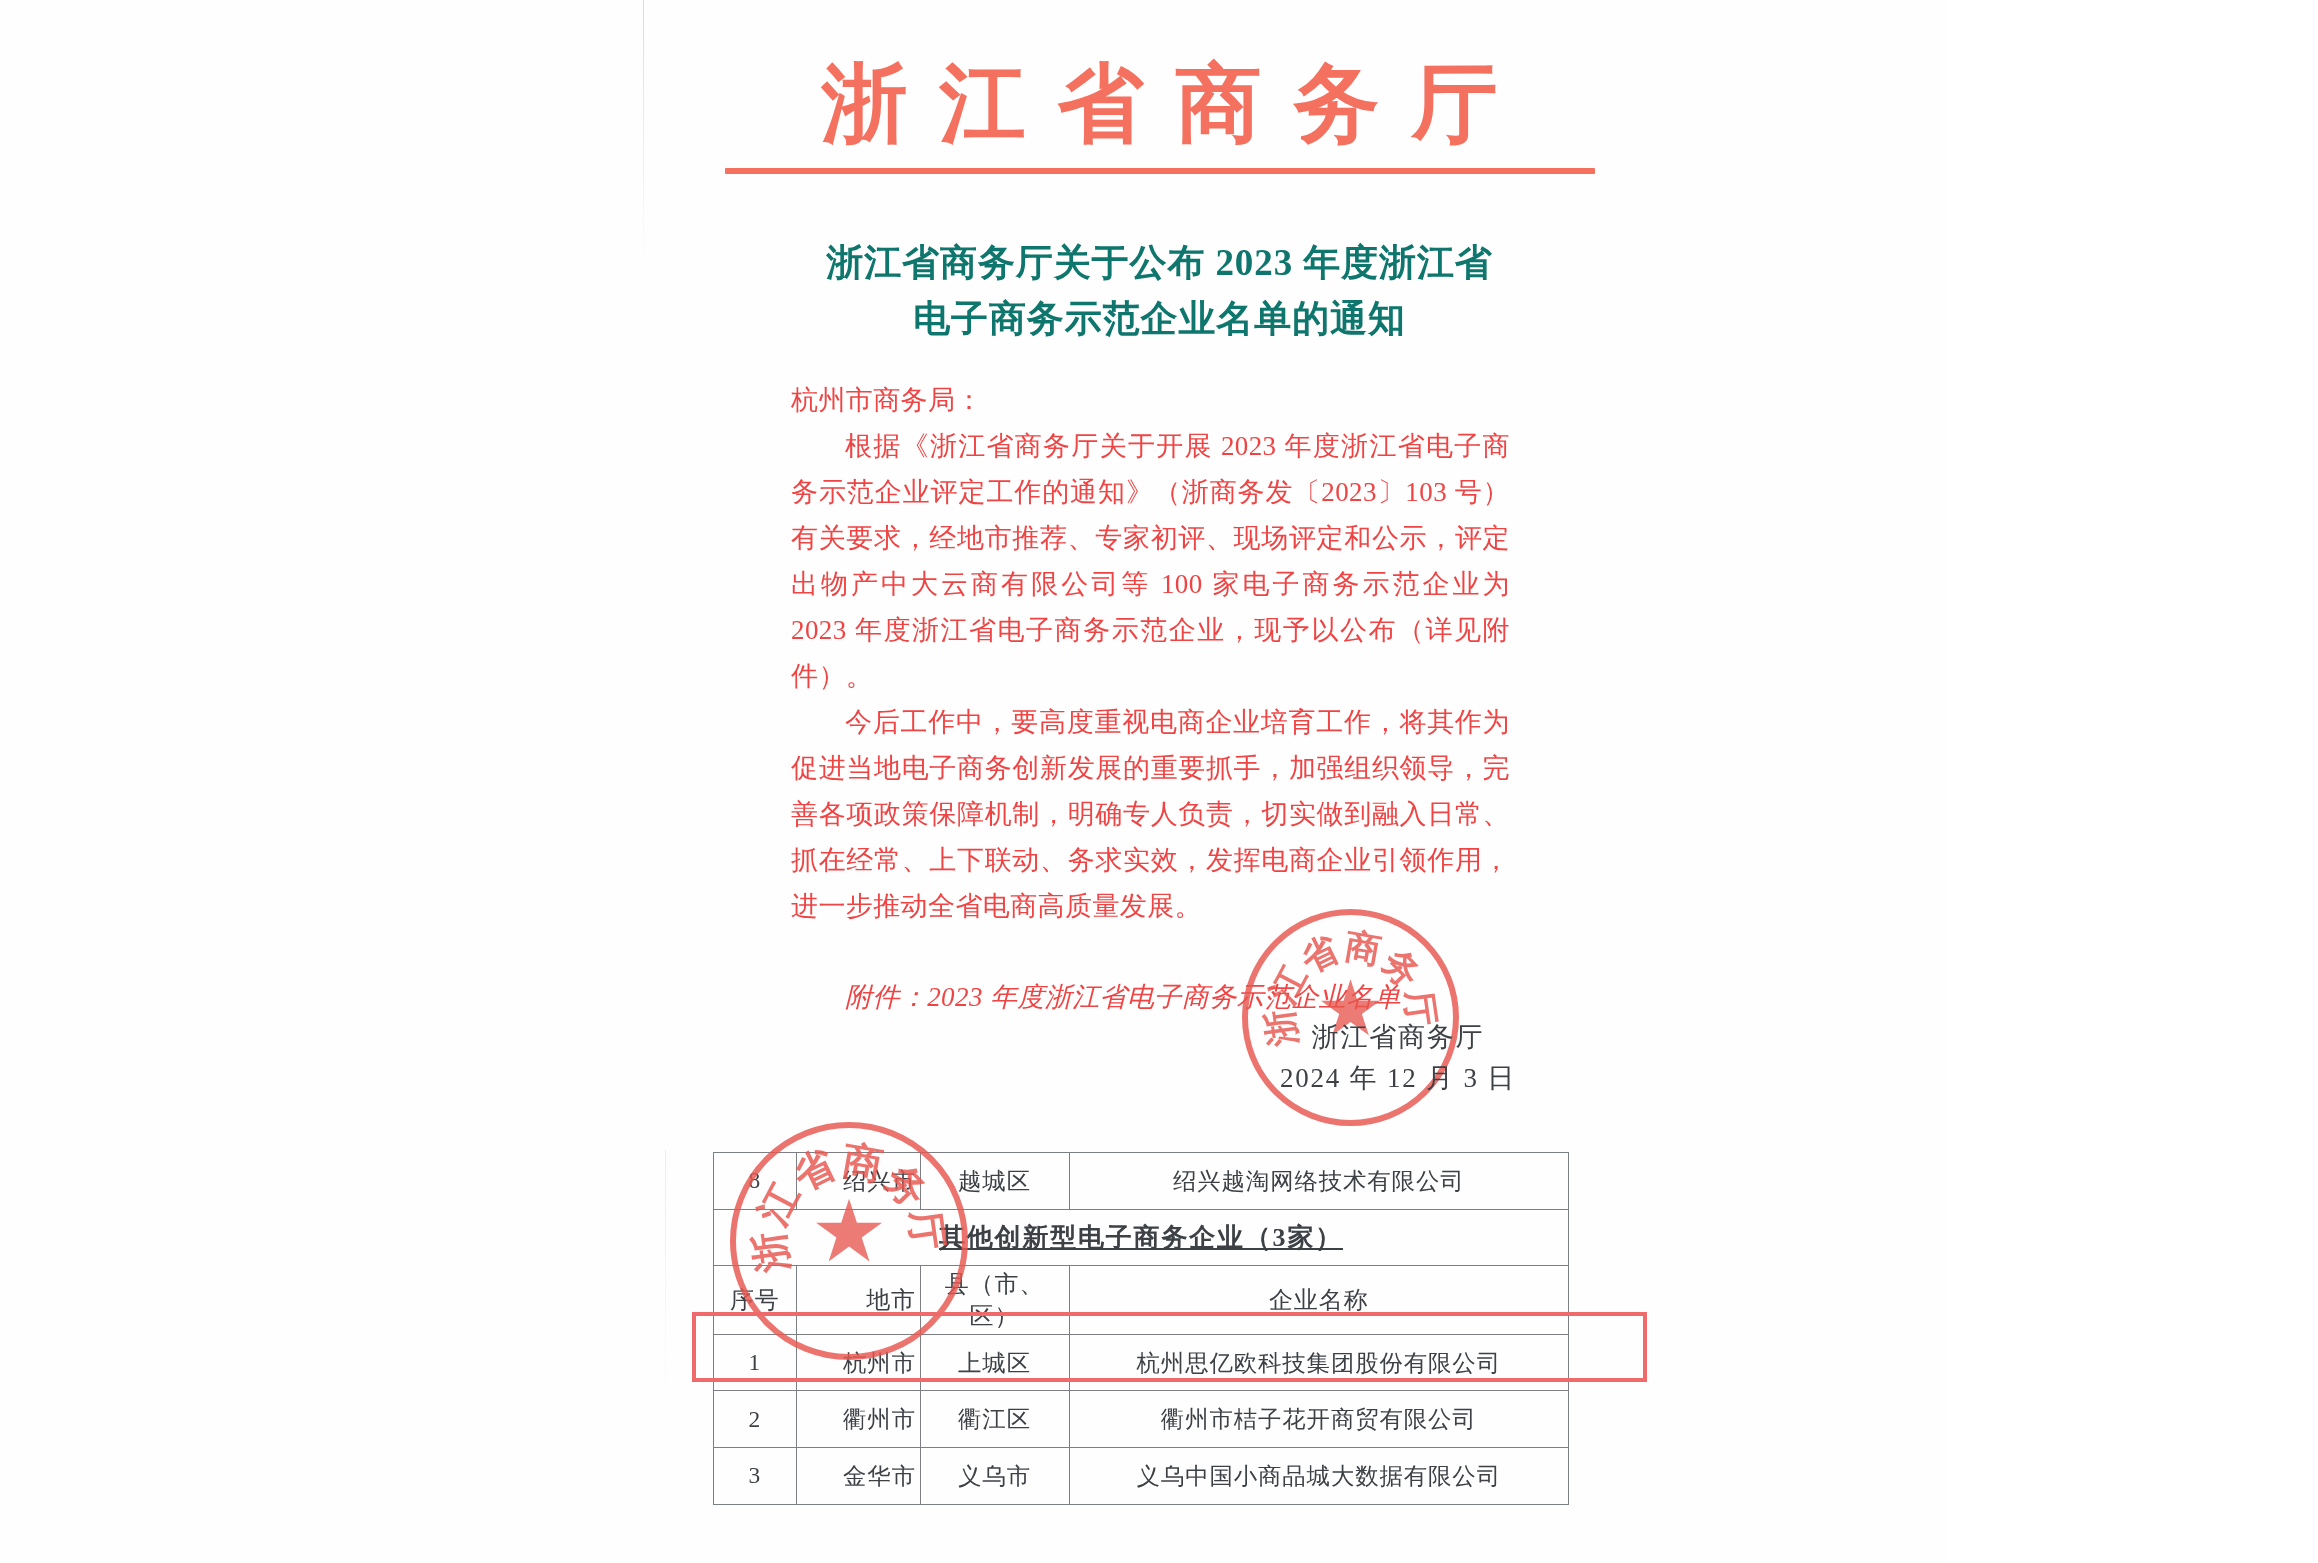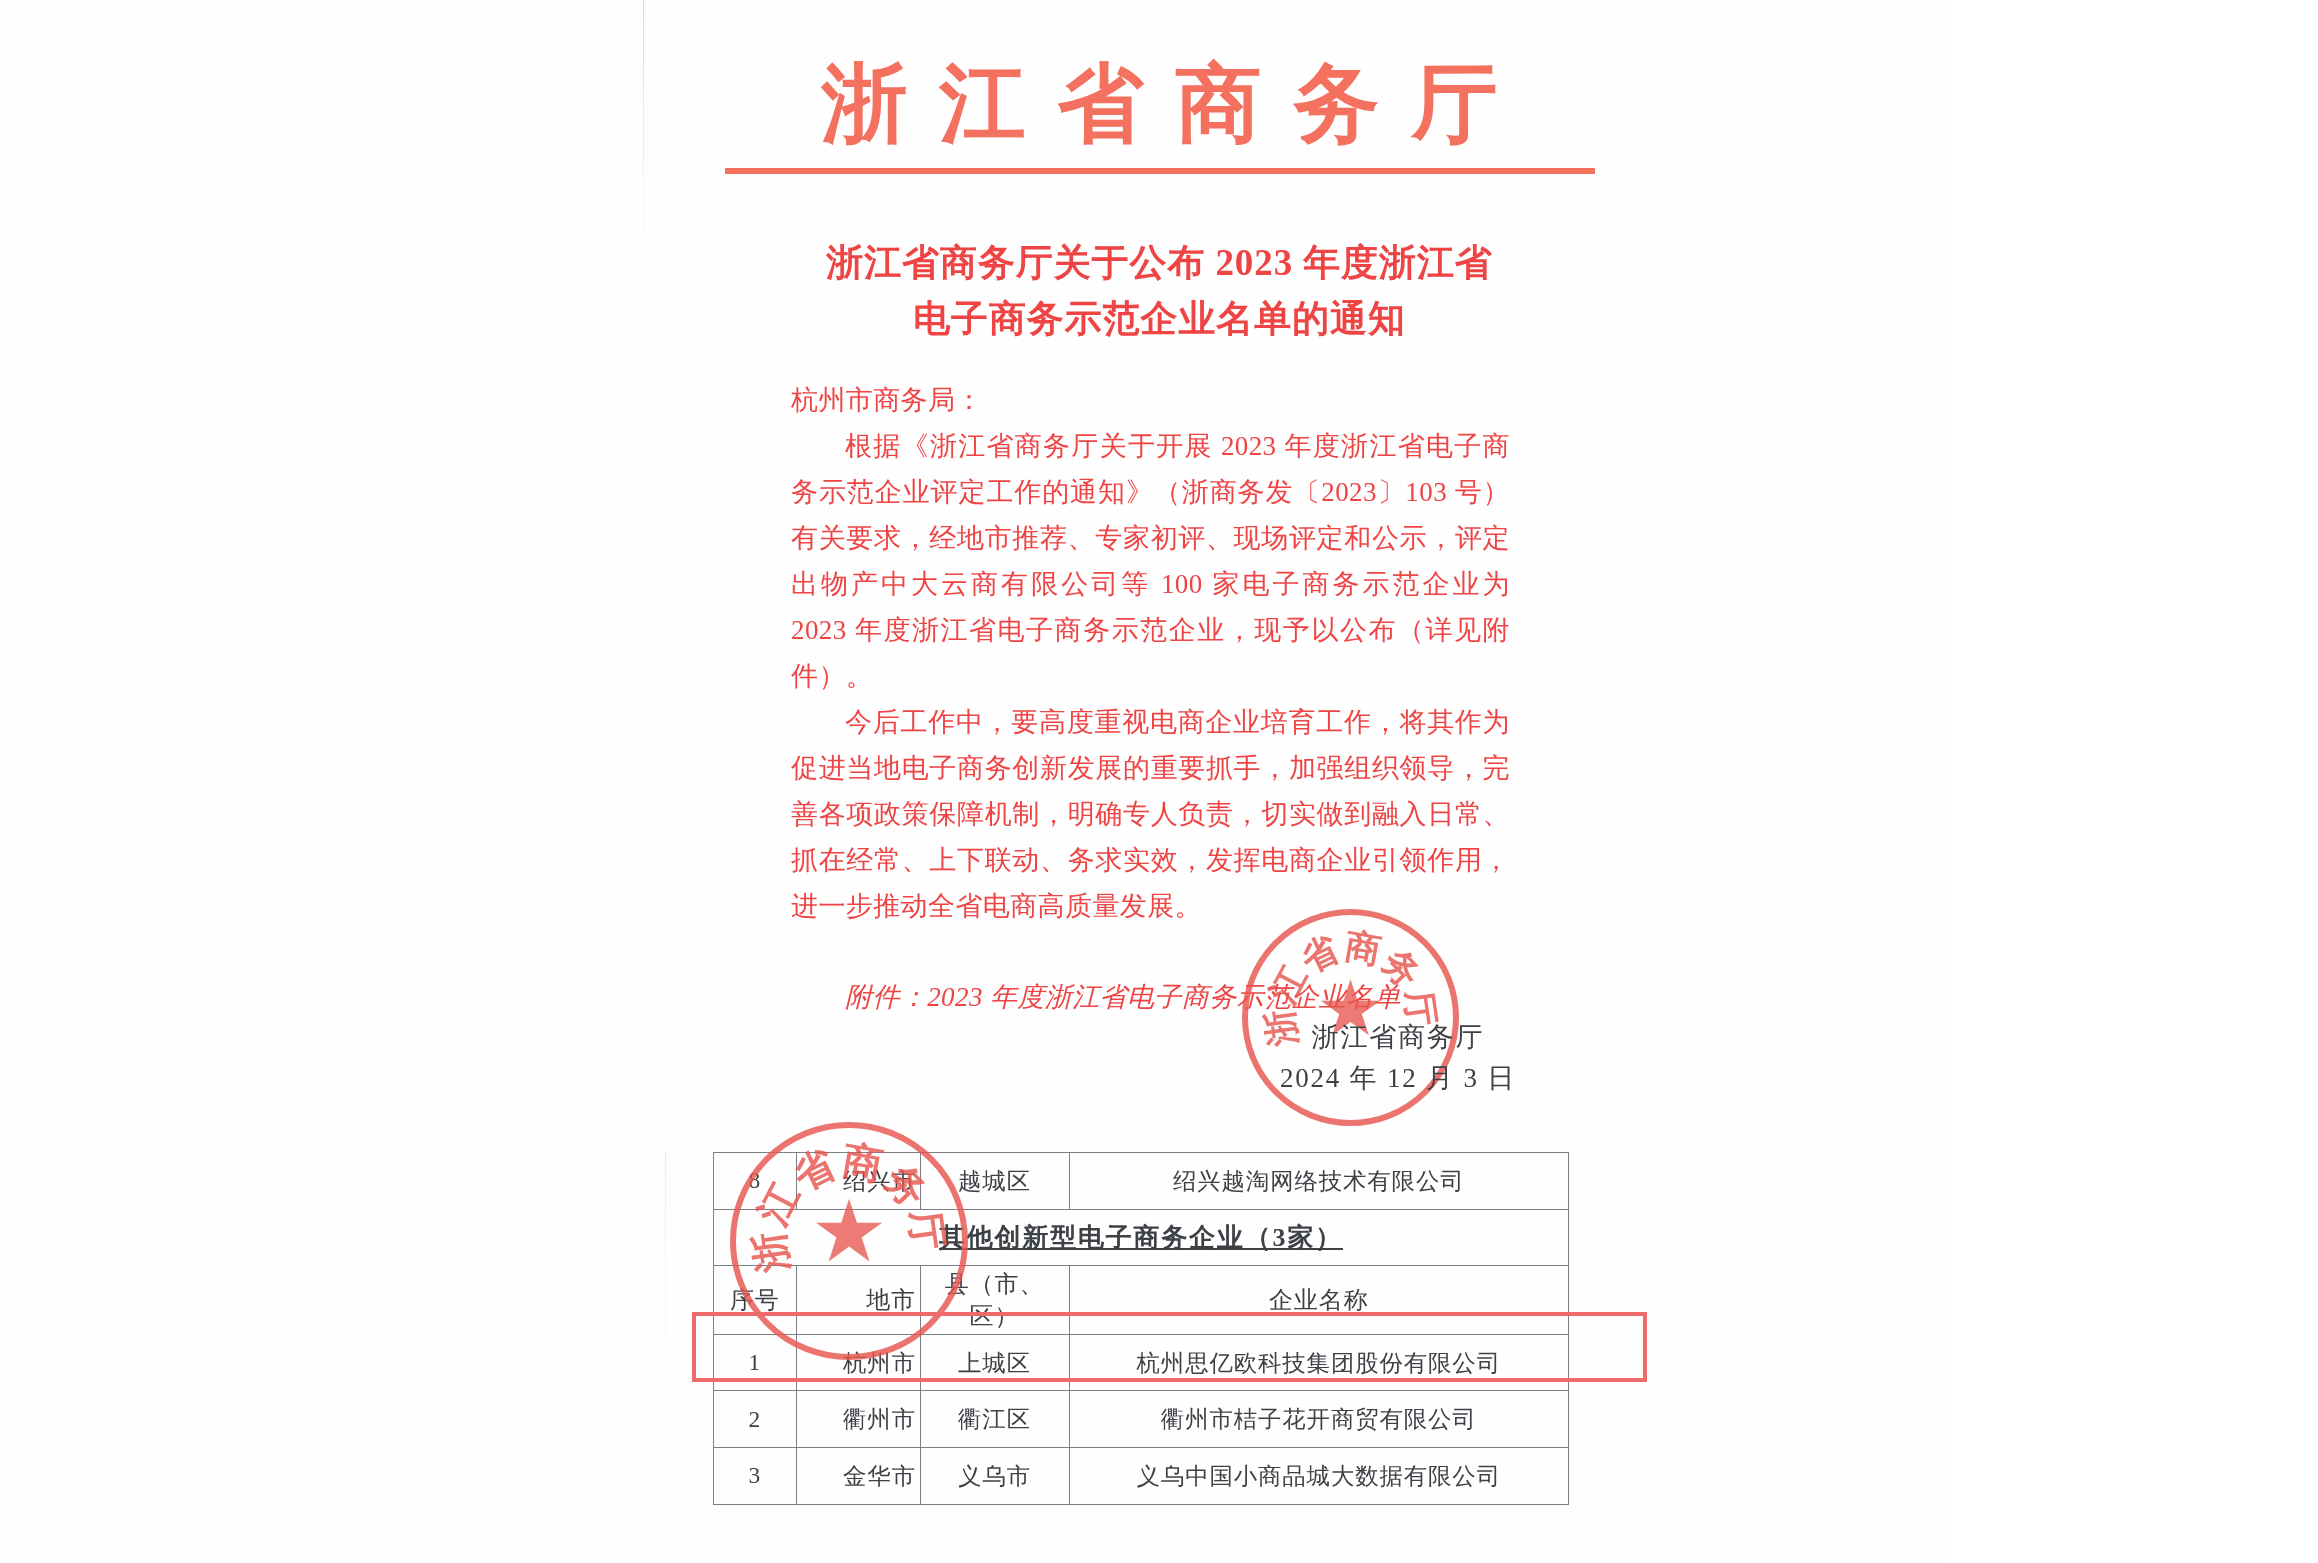--- a/index.html
+++ b/index.html
@@ -61,21 +61,21 @@
     background: #f4705f;
     border-radius: 0.9px;
   }
 
   
   #doc-title {
     position: absolute;
     left: 701px; top: 235px;
     width: 917px;
     text-align: center;
-    color: #ef4444;
+    color: #0f766e;
     font-size: 37px;
     font-weight: bold;
     line-height: 1.52;
     letter-spacing: 0.9px;
     font-family: "Liberation Serif", "DejaVu Serif", serif;
   }
   #doc-title .tline { display: block; white-space: nowrap; }
 
   
   #body-block {

